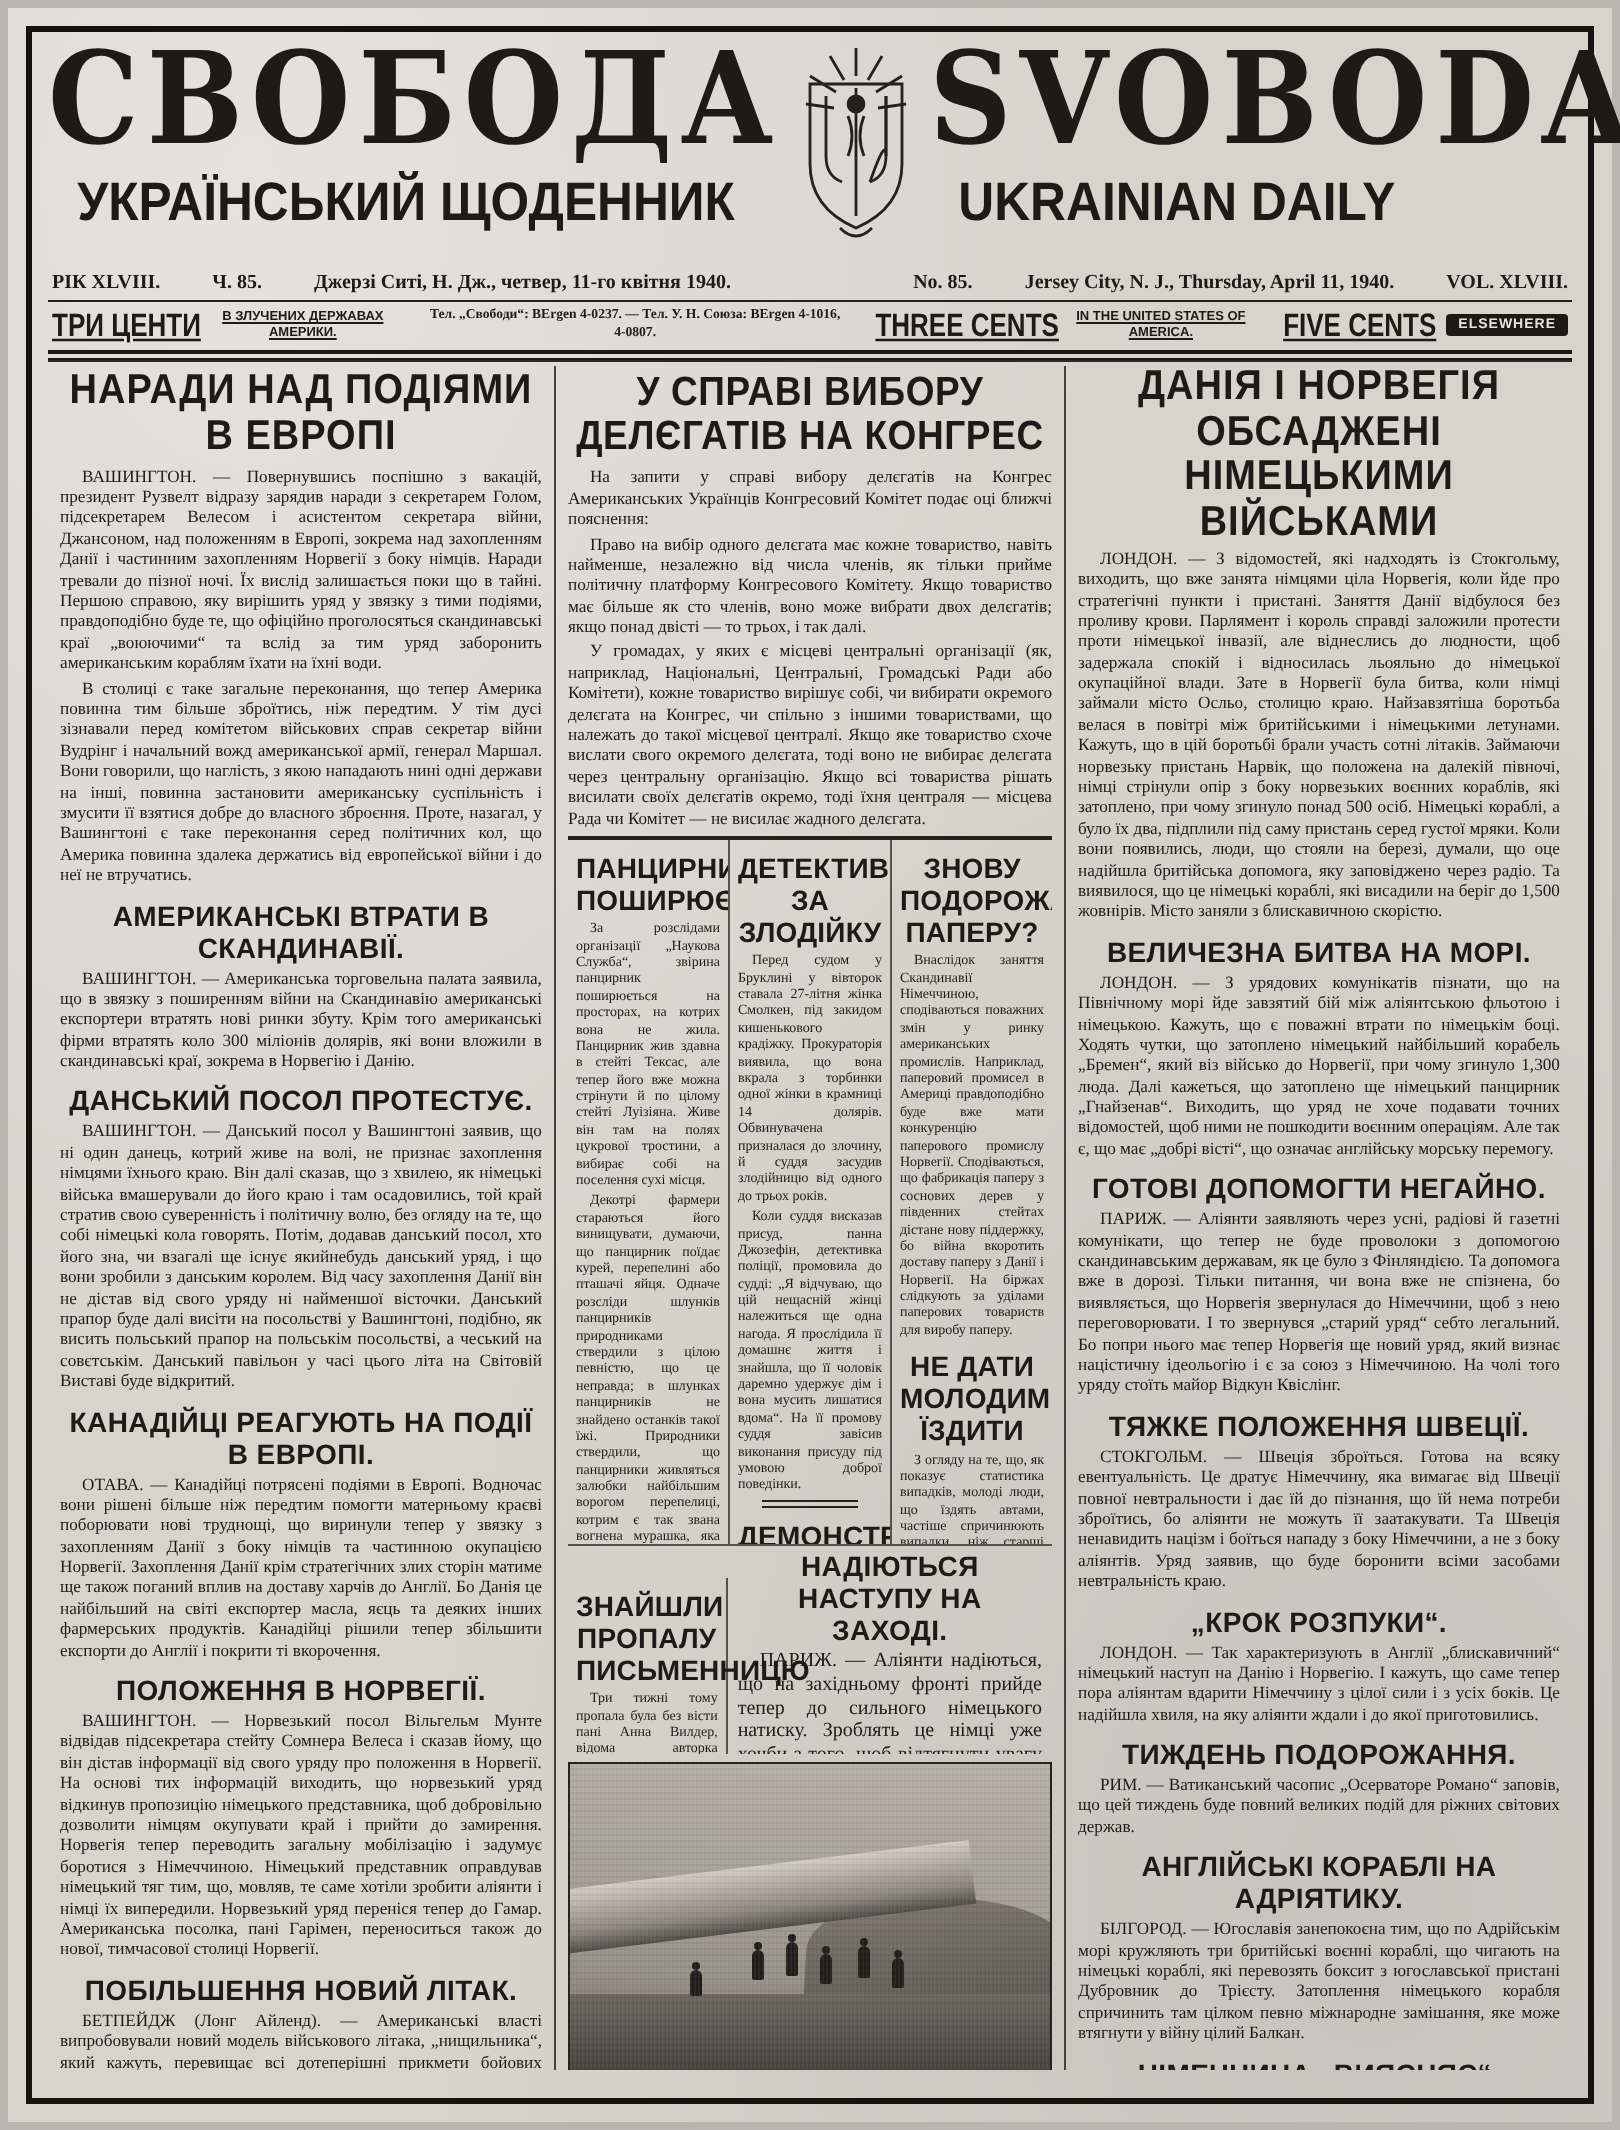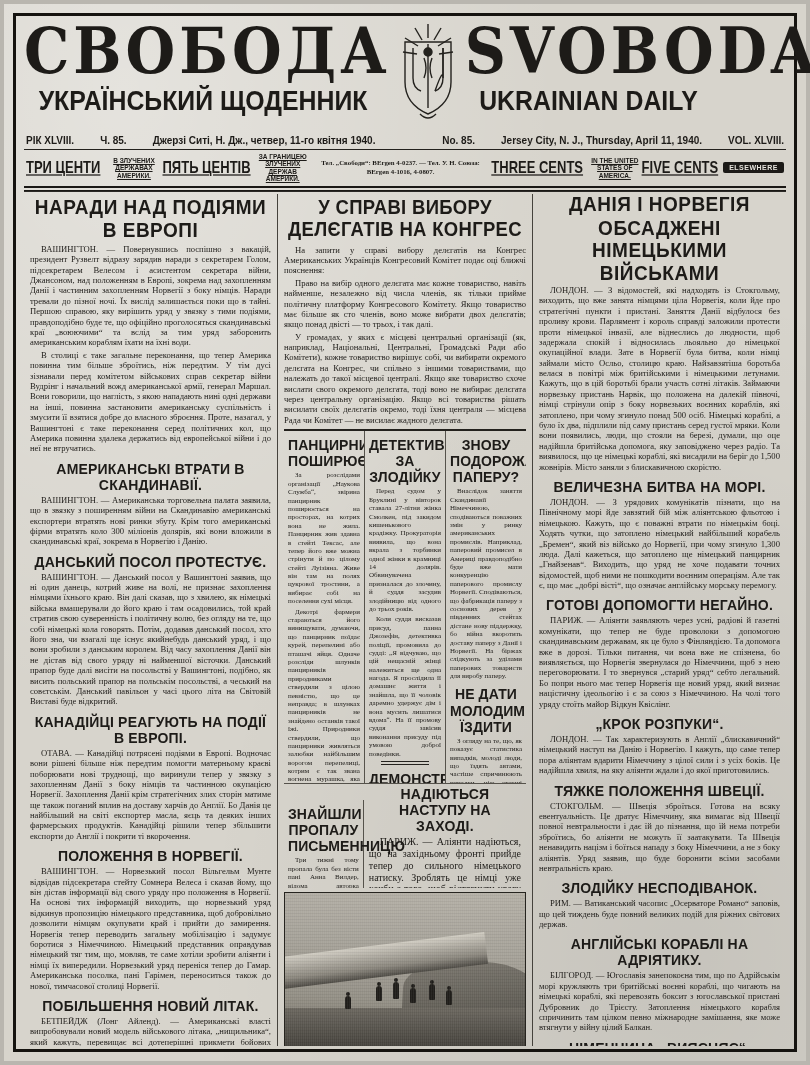--- a/index.html
+++ b/index.html
@@ -34,21 +34,21 @@
   }
   .mast-sub{
     font-family:"Liberation Sans",sans-serif;font-weight:bold;
     font-size:27px;letter-spacing:0px;line-height:1.0;margin-top:14px;
     white-space:nowrap;transform:scaleX(.92);transform-origin:center;
   }
   .emblem{width:74px;flex:0 0 74px;text-align:center;margin-top:2px;}
   .dateline{
     display:flex;justify-content:space-between;align-items:baseline;
     font-size:10px;font-weight:bold;padding:5px 2px 3px 2px;
-    font-family:Liberation Sans, sans-serif;
+    font-family:Liberation Serif, serif;
   }
   .dl-group{display:flex;gap:26px;}
   .pricebar{
     display:flex;justify-content:space-between;align-items:center;
     padding:3px 2px;border-top:1px solid #23211d;
   }
   .price-item{display:flex;align-items:center;gap:5px;text-decoration:underline;}
   .price-big{
     font-family:"Liberation Sans",sans-serif;font-weight:bold;
     font-size:13px;white-space:nowrap;transform:scaleY(1.25);
@@ -167,24 +167,20 @@
         <span>Jersey City, N. J., Thursday, April 11, 1940.</span>
         <span>VOL. XLVIII.</span>
       </div>
     </div>
 
     <div class="pricebar">
       <div class="price-item">
         <span class="price-big">ТРИ ЦЕНТИ</span>
         <span class="price-note">В ЗЛУЧЕНИХ ДЕРЖАВАХ АМЕРИКИ.</span>
       </div>
-      <div class="price-item">
-        <span class="price-big">ПЯТЬ ЦЕНТІВ</span>
-        <span class="price-note">ЗА ГРАНИЦЕЮ ЗЛУЧЕНИХ ДЕРЖАВ АМЕРИКИ.</span>
-      </div>
       <div class="tel-note">Тел. „Свободи“: BErgen 4-0237. — Тел. У. Н. Союза: BErgen 4-1016, 4-0807.</div>
       <div class="price-item">
         <span class="price-big">THREE CENTS</span>
         <span class="price-note">IN THE UNITED STATES OF AMERICA.</span>
       </div>
       <div class="price-item">
         <span class="price-big">FIVE CENTS</span>
         <span class="badge">ELSEWHERE</span>
       </div>
     </div>
@@ -306,29 +302,29 @@
       </article>
       <article class="art">
         <h3 class="headline-sm">ВЕЛИЧЕЗНА БИТВА НА МОРІ.</h3>
         <p>ЛОНДОН. — З урядових комунікатів пізнати, що на Північному морі йде завзятий бій між аліянтською фльотою і німецькою. Кажуть, що є поважні втрати по німецькім боці. Ходять чутки, що затоплено німецький найбільший корабель „Бремен“, який віз військо до Норвегії, при чому згинуло 1,300 люда. Далі кажеться, що затоплено ще німецький панцирник „Гнайзенав“. Виходить, що уряд не хоче подавати точних відомостей, щоб ними не пошкодити воєнним операціям. Але так є, що має „добрі вісті“, що означає англійську морську перемогу.</p>
       </article>
       <article class="art">
         <h3 class="headline-sm">ГОТОВІ ДОПОМОГТИ НЕГАЙНО.</h3>
         <p>ПАРИЖ. — Аліянти заявляють через усні, радіові й газетні комунікати, що тепер не буде проволоки з допомогою скандинавським державам, як це було з Фінляндією. Та допомога вже в дорозі. Тільки питання, чи вона вже не спізнена, бо виявляється, що Норвегія звернулася до Німеччини, щоб з нею переговорювати. І то звернувся „старий уряд“ себто легальний. Бо попри нього має тепер Норвегія ще новий уряд, який визнає націстичну ідеольогію і є за союз з Німеччиною. На чолі того уряду стоїть майор Відкун Квіслінг.</p>
       </article>
       <article class="art">
+        <h3 class="headline-sm">ТЯЖКЕ ПОЛОЖЕННЯ ШВЕЦІЇ.</h3>
+        <p>СТОКГОЛЬМ. — Швеція зброїться. Готова на всяку евентуальність. Це дратує Німеччину, яка вимагає від Швеції повної невтральности і дає їй до пізнання, що їй нема потреби зброїтись, бо аліянти не можуть її заатакувати. Та Швеція ненавидить націзм і боїться нападу з боку Німеччини, а не з боку аліянтів. Уряд заявив, що буде боронити всіми засобами невтральність краю.</p>
+      </article>
+      <article class="art">
         <h3 class="headline-sm">„КРОК РОЗПУКИ“.</h3>
         <p>ЛОНДОН. — Так характеризують в Англії „блискавичний“ німецький наступ на Данію і Норвегію. І кажуть, що саме тепер пора аліянтам вдарити Німеччину з цілої сили і з усіх боків. Це надійшла хвиля, на яку аліянти ждали і до якої приготовились.</p>
       </article>
       <article class="art">
-        <h3 class="headline-sm">ТЯЖКЕ ПОЛОЖЕННЯ ШВЕЦІЇ.</h3>
-        <p>СТОКГОЛЬМ. — Швеція зброїться. Готова на всяку евентуальність. Це дратує Німеччину, яка вимагає від Швеції повної невтральности і дає їй до пізнання, що їй нема потреби зброїтись, бо аліянти не можуть її заатакувати. Та Швеція ненавидить націзм і боїться нападу з боку Німеччини, а не з боку аліянтів. Уряд заявив, що буде боронити всіми засобами невтральність краю.</p>
-      </article>
-      <article class="art">
-        <h3 class="headline-sm">ЗЛОДІЙКУ НЕСПОДІВАНОК.</h3>
+        <h3 class="headline-sm">ТИЖДЕНЬ ПОДОРОЖАННЯ.</h3>
         <p>РИМ. — Ватиканський часопис „Осерваторе Романо“ заповів, що цей тиждень буде повний великих подій для ріжних світових держав.</p>
       </article>
       <article class="art">
         <h3 class="headline-sm">АНГЛІЙСЬКІ КОРАБЛІ НА АДРІЯТИКУ.</h3>
         <p>БІЛГОРОД. — Югославія занепокоєна тим, що по Адрійськім морі кружляють три бритійські воєнні кораблі, що чигають на німецькі кораблі, які перевозять боксит з югославської пристані Дубровник до Трієсту. Затоплення німецького корабля спричинить там цілком певно міжнародне замішання, яке може втягнути у війну цілий Балкан.</p>
       </article>
       <article class="art">
         <h3 class="headline-sm">НІМЕЧЧИНА „ВИЯСНЯЄ“.</h3>
         <p>БЕРЛІН. — Німеччина проголосила меморандум, у якому виправдується з того, що заняла Данію і Норвегію; каже, що ця акція була спровокована Англією, яка обложила мінами норвезькі пристані, нарушуючи тим міжнародні договори про невтральність. Далі кажеться у меморандумі, що Німеччина не думає ті краї займати, ні не нарушує їх влади, а тільки „оборонює їх перед аліянтським нападом“.</p>
       </article>

